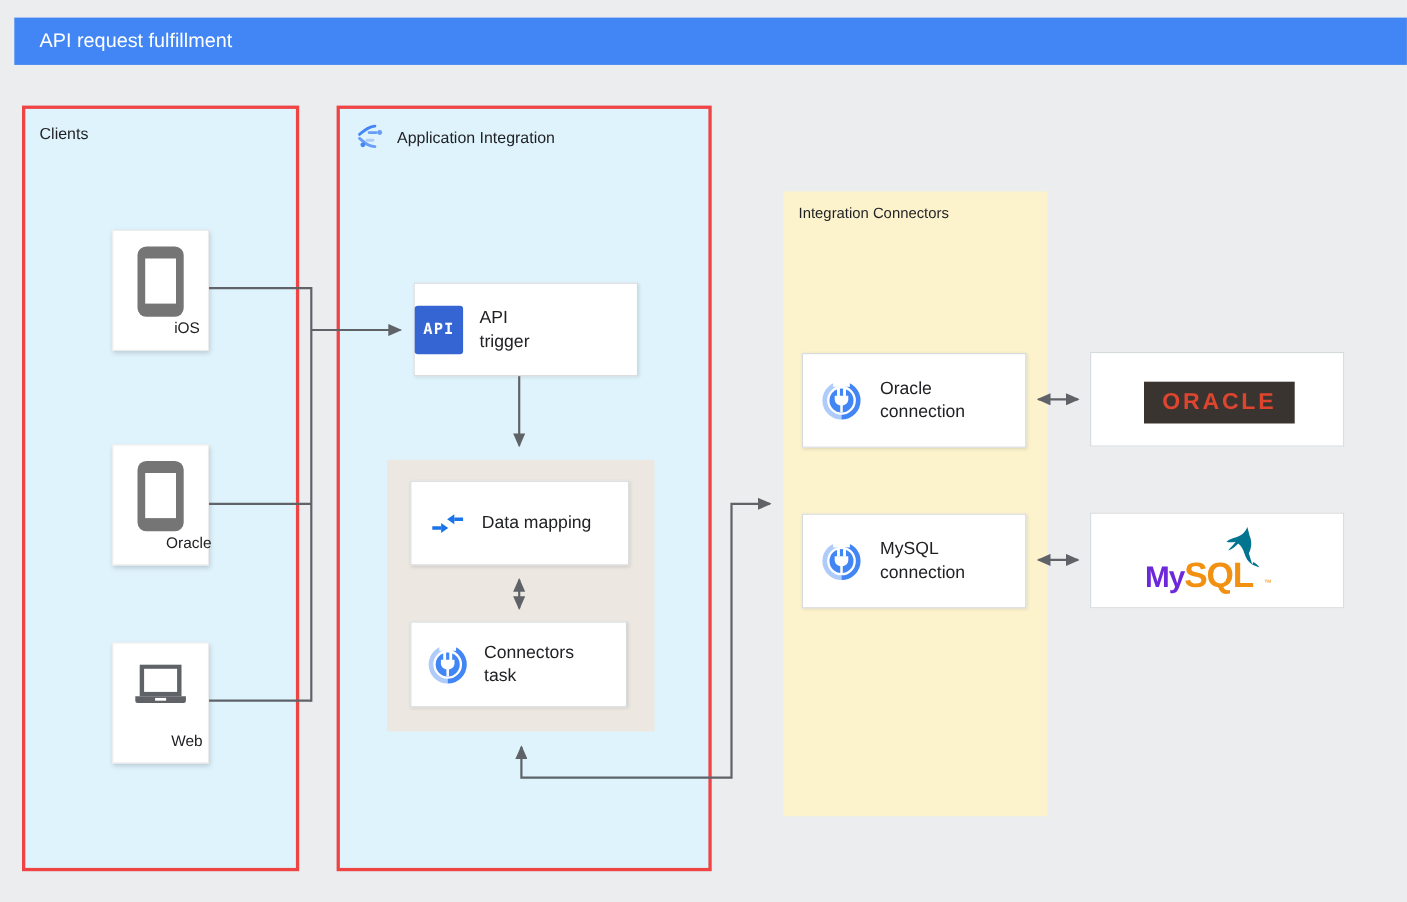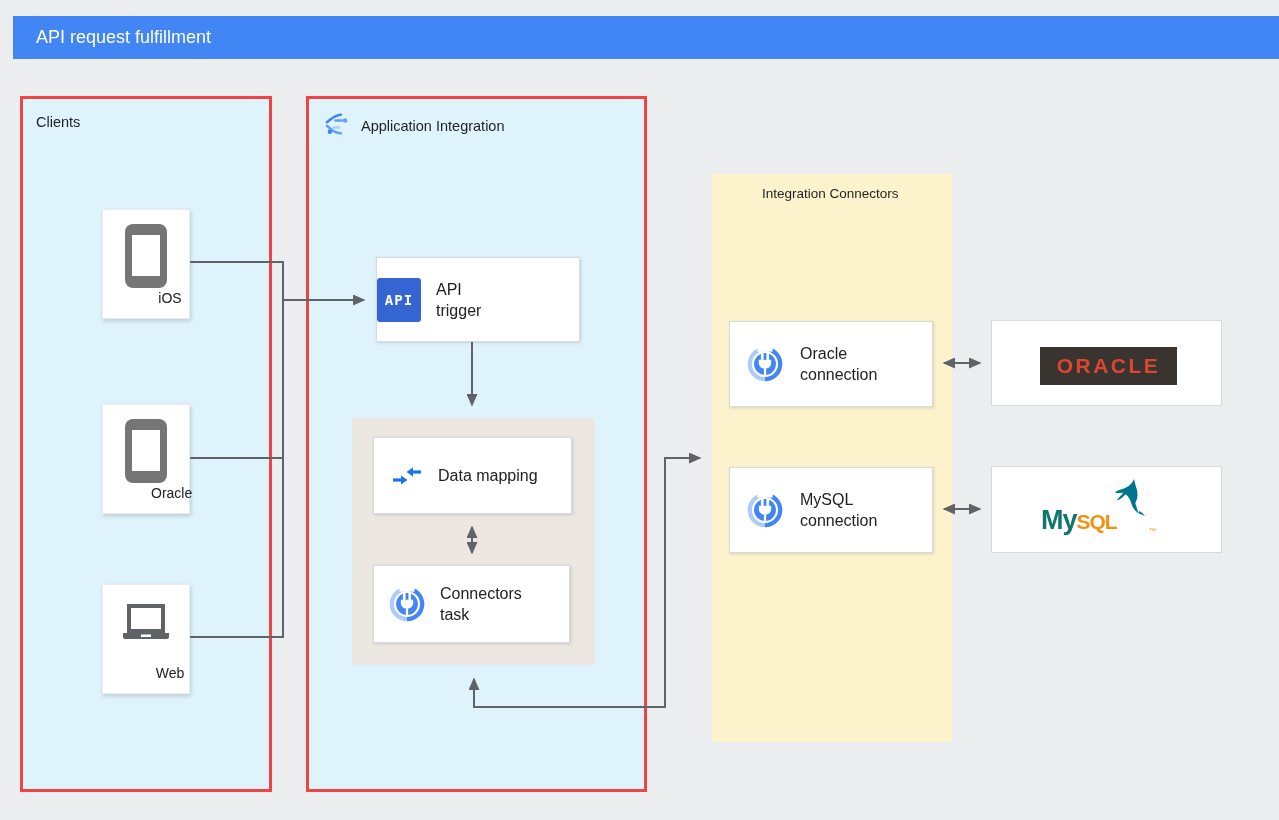--- a/index.html
+++ b/index.html
@@ -12,40 +12,40 @@
   .titlebar .t{position:absolute;left:23px;top:0;line-height:43px;font-size:18px;color:#FFFFFF;}
   
   .panel{position:absolute;background:#DFF3FD;border:3px solid #ef4444;box-sizing:border-box;}
   .panel-clients{left:20px;top:96px;width:252px;height:696px;}
   .panel-appint{left:306px;top:96px;width:341px;height:696px;}
   .panel-egress{left:684px;top:96px;width:578px;height:696px;}
   .panel-label{position:absolute;font-size:14.5px;color:#1F2023;}
   
   .group-tasks{position:absolute;left:352px;top:418px;width:243px;height:247px;background:#EDE7E2;}
   .group-connectors{position:absolute;left:712px;top:174px;width:240px;height:568px;background:#FCF3CC;}
-  .group-connectors .panel-label{font-size:13.5px;margin-left:36px;}
+  .group-connectors .panel-label{font-size:13.5px;}
   
   .node{position:absolute;background:#FFFFFF;border:1px solid #D7DADD;box-sizing:border-box;
         box-shadow:1px 1px 3px rgba(60,64,67,.18);display:flex;align-items:center;}
   .node .txt{font-size:16px;line-height:21px;color:#202124;}
   .device{position:absolute;left:102px;width:88px;height:110px;background:#FFFFFF;border:1px solid #ECECEC;
           box-shadow:1px 2px 4px rgba(60,64,67,.22);box-sizing:border-box;text-align:center;}
   .device .dlabel{position:absolute;left:0;right:0;bottom:12px;font-size:14px;color:#202124;padding-left:48px;}
   .device .dicon{position:absolute;left:0;right:0;top:13px;display:flex;justify-content:center;}
   
   .api-chip{width:44px;height:44px;background:#3465D2;border-radius:3px;display:flex;align-items:center;
             justify-content:center;color:#FFFFFF;font-family:"DejaVu Sans Mono",monospace;
             font-weight:bold;font-size:14px;letter-spacing:1px;flex:0 0 auto;}
   
   .logo-card{position:absolute;background:#FFFFFF;border:1px solid #D7DADD;box-sizing:border-box;}
   .oracle-badge{position:absolute;left:48px;top:26px;width:137px;height:38px;background:#393430;
                 display:flex;align-items:center;justify-content:center;}
   .oracle-badge span{color:#DE452F;font-size:21px;font-weight:bold;letter-spacing:2.5px;}
-  .mysql-my{color:#0f766e;font-weight:bold;font-size:27px;letter-spacing:-1px;}
-  .mysql-sql{color:#F29111;font-weight:bold;font-size:21px;letter-spacing:-1px;}
+  .mysql-my{color:#6d28d9;font-weight:bold;font-size:27px;letter-spacing:-1px;}
+  .mysql-sql{color:#F29111;font-weight:bold;font-size:32px;letter-spacing:-1px;}
   .mysql-tm{position:absolute;left:157px;top:60px;font-size:7px;color:#F29111;}
   .lines-svg{position:absolute;left:0;top:0;pointer-events:none;}
 </style>
 </head>
 <body>
 
 <div class="canvas">
 
   <div class="titlebar">
     <div class="t">API request fulfillment</div>

